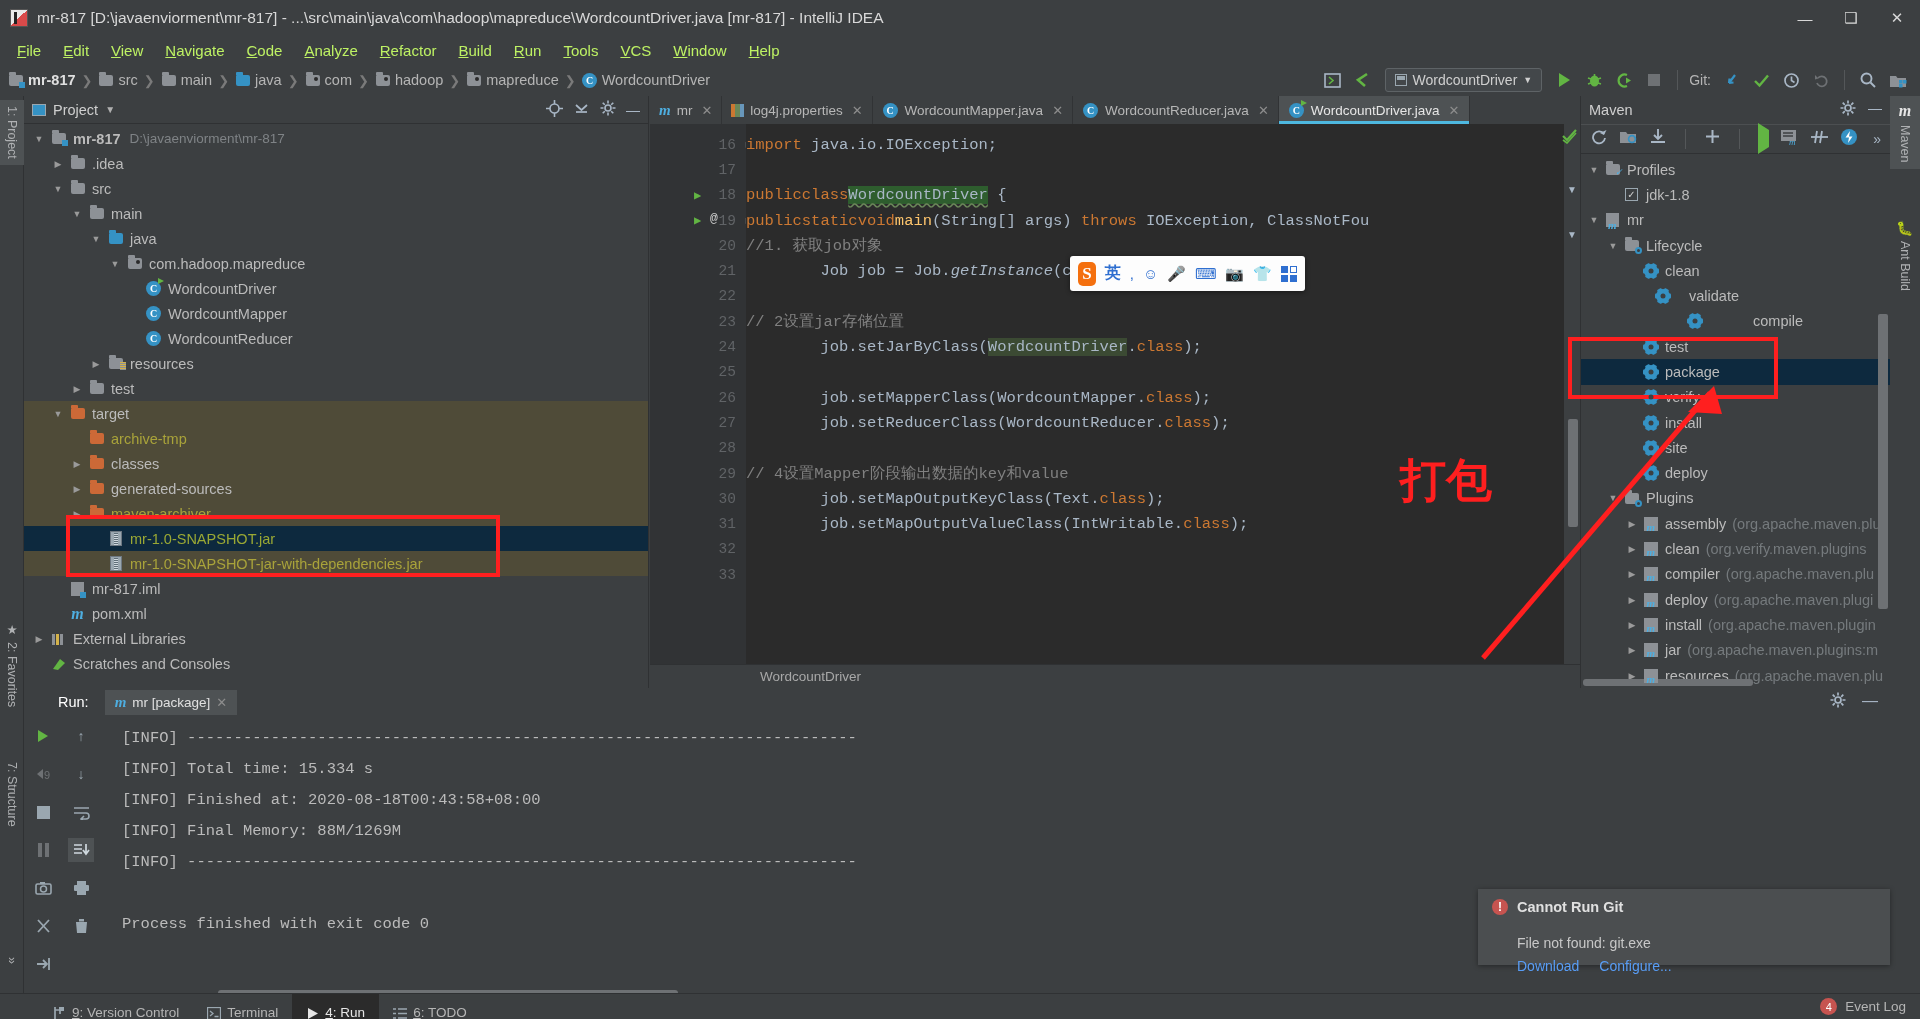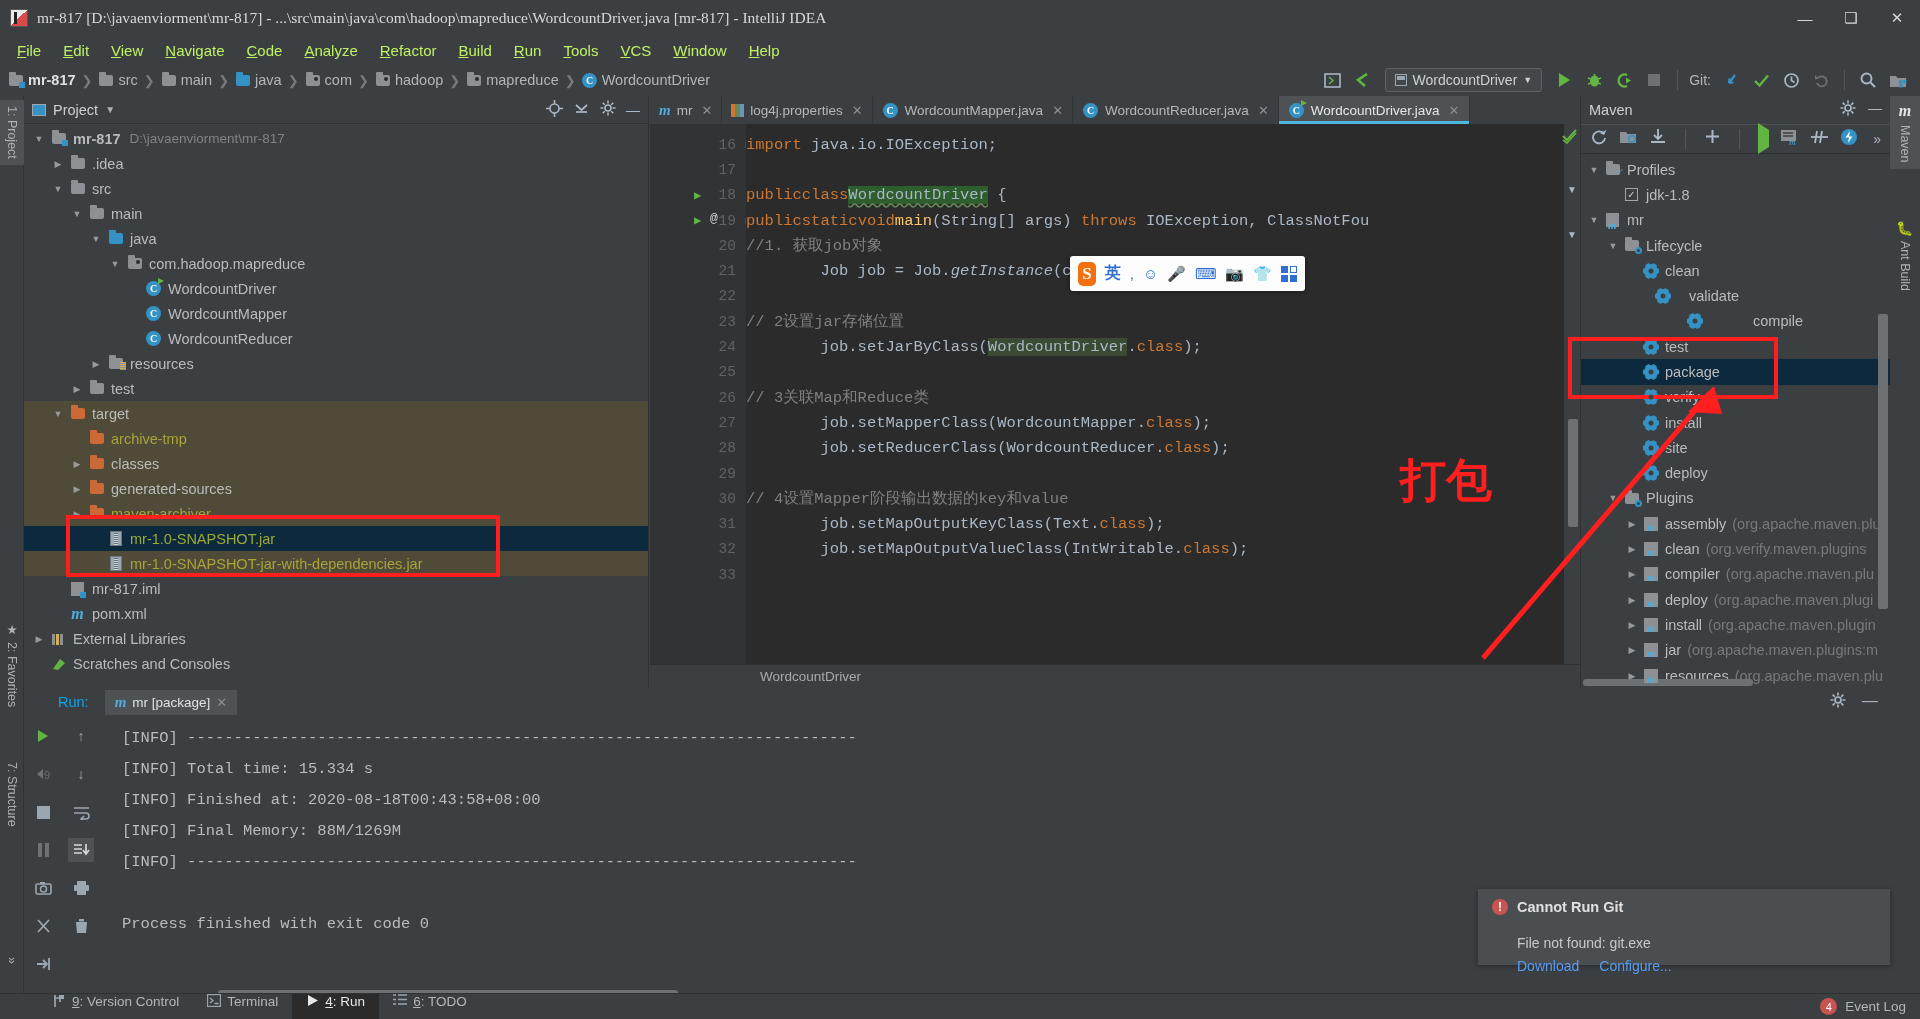--- a/index.html
+++ b/index.html
@@ -20,21 +20,21 @@
   .title-icon {
     width: 18px; height: 18px; margin-left: 10px; margin-right: 9px;
     background: linear-gradient(135deg,#e8e8e8 50%, #d94a4a 50%);
     border: 1px solid #555; position: relative; flex: 0 0 auto;
   }
   .title-icon::after {
     content: ""; position: absolute; left: 3px; top: 2px; width: 3px; height: 12px;
     background: #222;
   }
   .title-text {
-    font-size: 15.5px; color: #d8d8d8; white-space: nowrap; overflow: hidden; font-family: Liberation Serif, serif;
+    font-size: 15.5px; color: #d8d8d8; white-space: nowrap; overflow: hidden;
   }
   .win-btns { margin-left: auto; display: flex; height: 36px; }
   .win-btn {
     width: 46px; height: 36px; display: flex; align-items: center; justify-content: center;
     color: #d8d8d8; font-size: 15px;
   }
   .wb-glyph { display: block; }
 
   
   .menubar {
@@ -233,21 +233,21 @@
     font-size:12.5px; color:#afb1b3; padding:6px 0; display:flex; align-items:center; gap:5px;
   }
   .rvtab.sel { background:#4e5254; }
 
   
   .run-panel {
     position: absolute; left: 24px; top: 688px; width: 1866px; height: 311px;
     background: #3c3f41; display:flex; flex-direction: column;
   }
   .run-header { height:28px; display:flex; align-items:center; padding-left:34px; }
-  .run-label { font-size:14.5px; color:#0ea5e9; }
+  .run-label { font-size:14.5px; color:#ffffff; }
   .run-tab {
     display:flex; align-items:center; gap:6px; margin-left: 16px; padding: 4px 10px;
     background:#4e5254; font-size:13.5px; color:#e0e0e0;
   }
   .run-header .acts { margin-left:auto; display:flex; gap:16px; padding-right:12px; color:#a9b7c6; }
   .run-body { flex:1 1 auto; display:flex; position:relative; }
   .run-sidebar1 { width:38px; background:#3c3f41; display:flex; flex-direction:column; align-items:center; gap:14px; padding-top:8px; }
   .run-sidebar2 { width:38px; background:#3c3f41; display:flex; flex-direction:column; align-items:center; gap:14px; padding-top:8px; }
   .rs-btn { width:26px;height:24px; display:flex; align-items:center; justify-content:center; color:#9aa7b0; font-size:14px; }
   .rs-btn.sel { background:#4e5254; }
@@ -261,21 +261,21 @@
   .hsb {
     position:absolute; left:118px; bottom:2px; width:460px; height:7px; background:#6e7174; border-radius:3px;
   }
 
   
   .statusbar {
     position:absolute; left:0; bottom:0; width:1920px; height:26px;
     background:#3c3f41; display:flex; align-items:center; border-top:1px solid #2f3133;
   }
   .sb-item {
-    display:flex; align-items:flex-start; gap:6px; padding: 0 14px; height:26px;
+    display:flex; align-items:flex-end; gap:6px; padding: 0 14px; height:26px;
     font-size:13.5px; color:#b5b5b5;
   }
   .sb-item.sel { background:#2b2b2b; color:#e6e6e6; }
   .sb-item .u { text-decoration: underline; }
   .sb-right { margin-left:auto; display:flex; align-items:center; gap:8px; padding-right:14px; }
   .badge-ct {
     width:17px;height:17px;border-radius:50%;background:#c75450;color:#fff;font-size:11px;
     display:flex;align-items:center;justify-content:center;
   }
 
@@ -798,21 +798,20 @@
           <div class="cline"><span class="kw">import</span> java.io.IOException;</div>
           <div class="cline">&nbsp;</div>
           <div class="cline"><span class="kw">public</span> <span class="kw">class</span> <span class="hl-green squiggle">WordcountDriver</span> {</div>
           <div class="cline">    <span class="kw">public</span> <span class="kw">static</span> <span class="kw">void</span> <span class="mth">main</span>(String[] args) <span class="kw">throws</span> IOException, ClassNotFou</div>
           <div class="cline">        <span class="cm">//1. 获取job对象</span></div>
           <div class="cline">        Job job = Job.<span class="fn-it">getInstance</span>(conf);</div>
           <div class="cline">&nbsp;</div>
           <div class="cline">        <span class="cm">// 2设置jar存储位置</span></div>
           <div class="cline">        job.setJarByClass(<span class="hl-green-dim">WordcountDriver</span>.<span class="kw">class</span>);</div>
           <div class="cline">&nbsp;</div>
-          <div class="cline">        <span class="cm">// 3关联Map和Reduce类</span></div>
           <div class="cline">        job.setMapperClass(WordcountMapper.<span class="kw">class</span>);</div>
           <div class="cline">        job.setReducerClass(WordcountReducer.<span class="kw">class</span>);</div>
           <div class="cline">&nbsp;</div>
           <div class="cline">        <span class="cm">// 4设置Mapper阶段输出数据的key和value</span></div>
           <div class="cline">        job.setMapOutputKeyClass(Text.<span class="kw">class</span>);</div>
           <div class="cline">        job.setMapOutputValueClass(IntWritable.<span class="kw">class</span>);</div>
         </div>
       <div class="editor-rightbar">
         <div style="position:absolute;right:3px;top:5px">
           <svg width="15" height="15" viewBox="0 0 15 15">

